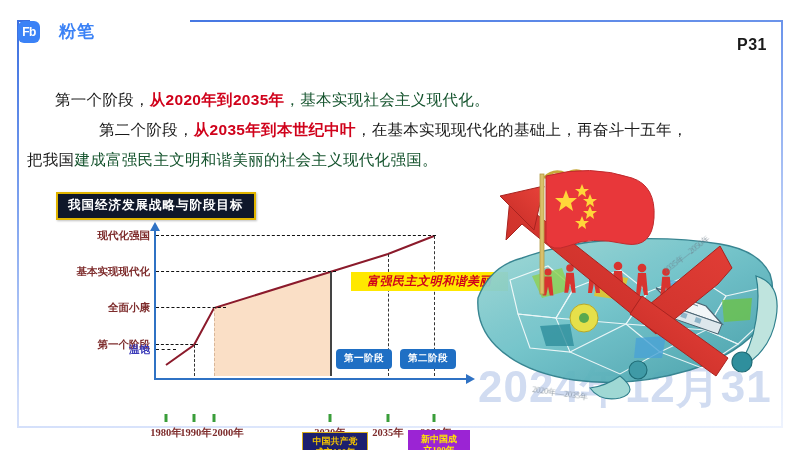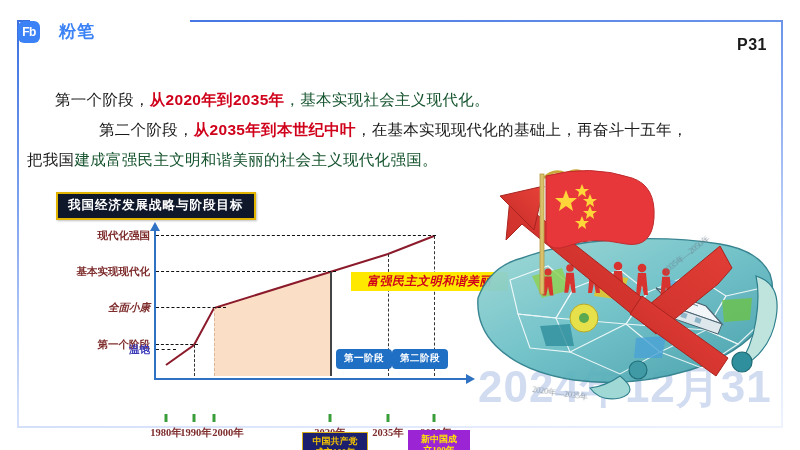--- a/index.html
+++ b/index.html
@@ -325,21 +325,21 @@
         <polyline points="10,131 38,111 58,74 174,38 232,20 278,2" fill="none" stroke="#8b1a2b" stroke-width="2"></polyline>
       </svg>
 
       <div class="gridline" style="top:2px;  width:280px;">
         <span class="ylab" style="top:0;">现代化强国</span>
       </div>
       <div class="gridline" style="top:38px; width:180px;">
         <span class="ylab" style="top:0;">基本实现现代化</span>
       </div>
       <div class="gridline" style="top:74px; width:70px;">
-        <span class="ylab" style="top:0;font-style:italic;">全面小康</span>
+        <span class="ylab" style="top:0;">全面小康</span>
       </div>
       <div class="gridline" style="top:111px; width:42px;">
         <span class="ylab" style="top:0;">第一个阶段</span>
       </div>
       <div class="gridline" style="top:116px; width:20px;">
         <span class="ylab blue" style="top:0;">温饱</span>
       </div>
 
       <div class="vdash" style="left:38px;  top:111px; height:31px;"></div>
       <div class="vdash" style="left:58px;  top:74px;  height:68px; border-color:#d8b79a;"></div>
@@ -357,21 +357,21 @@
       <div class="xlab" style="left:10px;">1980年</div>
       <div class="xlab" style="left:40px;">1990年</div>
       <div class="xlab" style="left:72px;">2000年</div>
       <div class="xlab" style="left:174px;">2020年</div>
       <div class="xlab" style="left:232px;">2035年</div>
       <div class="xlab" style="left:280px;">2050年</div>
 
       <div class="peak-label">富强民主文明和谐美丽</div>
 
       <div class="stage-box" style="left:180px; top:115px;">第一阶段</div>
-      <div class="stage-box" style="left:236px; top:115px;text-align:right;">第二阶段</div>
+      <div class="stage-box" style="left:244px; top:115px;text-align:right;">第二阶段</div>
 
       <div class="callout navy" style="left:146px; top:198px; width:56px;">中国共产党
 成立100年</div>
       <div class="callout purple" style="left:252px; top:196px; width:52px;">新中国成
 立100年</div>
     </div>
   </div>
 
   <div class="watermark">2024年12月31</div>
 

